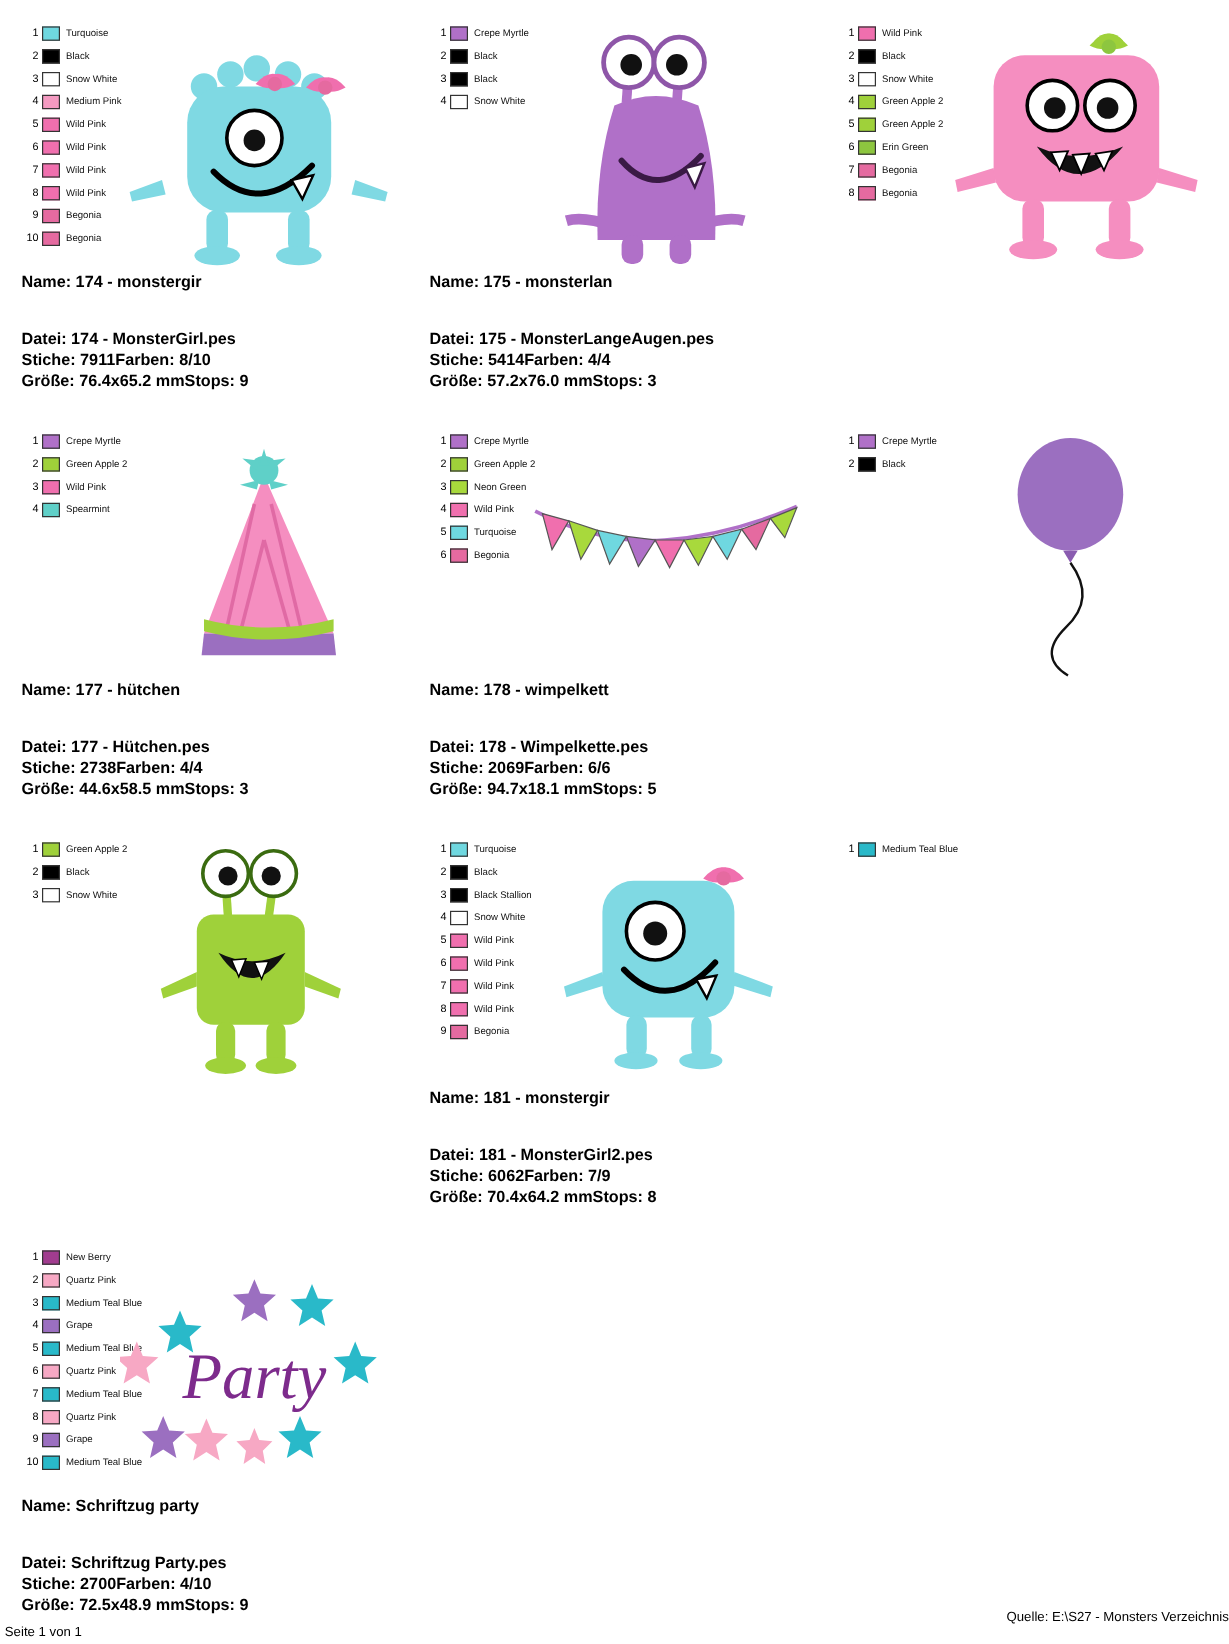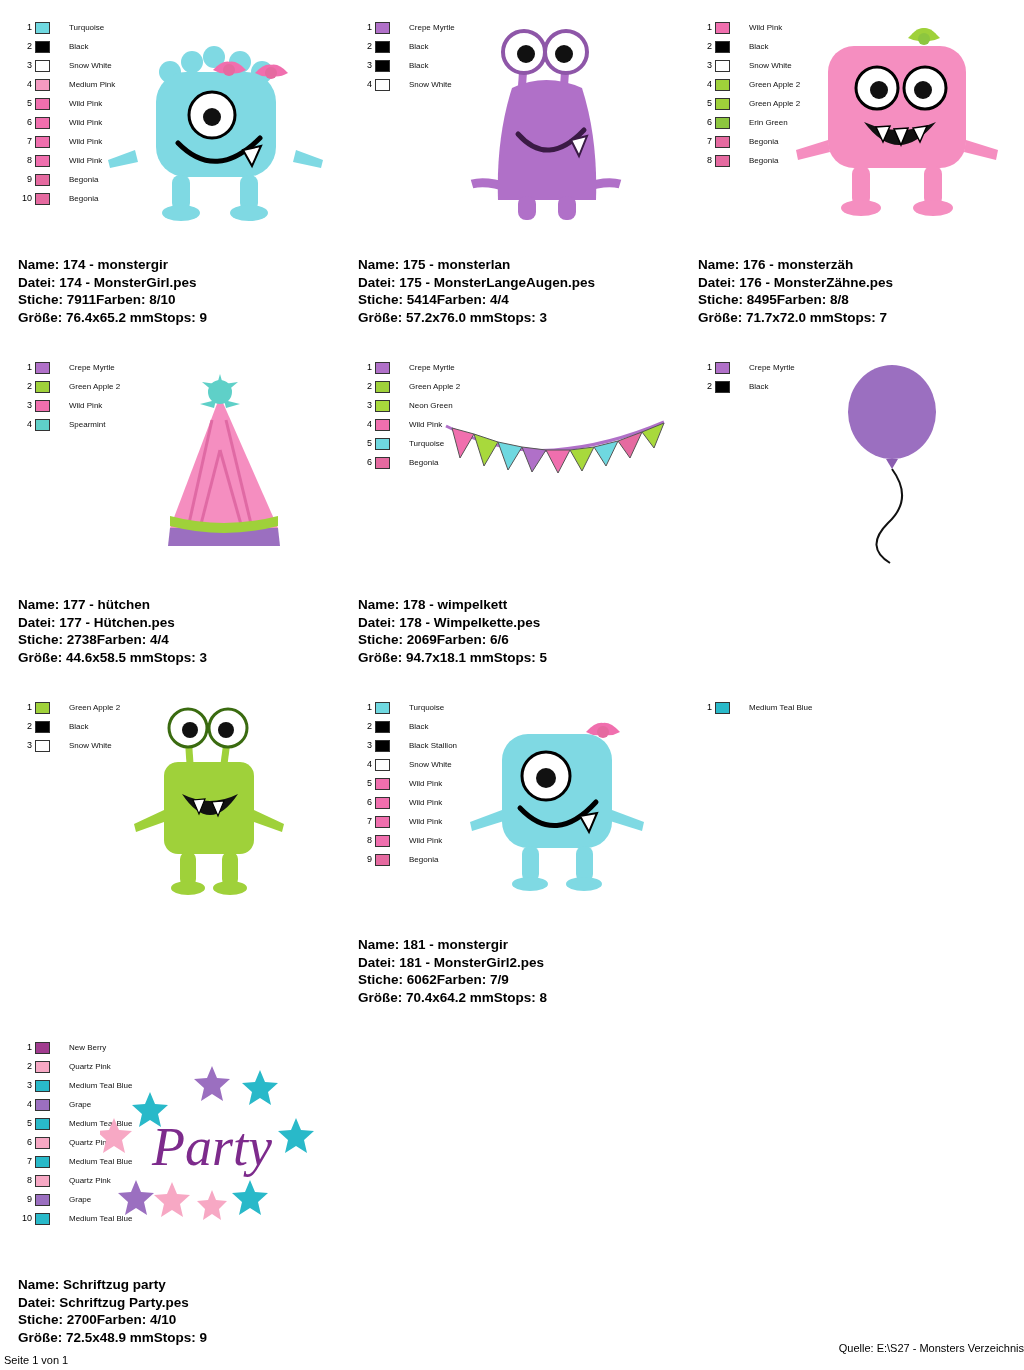--- a/index.html
+++ b/index.html
@@ -31,33 +31,33 @@
   .legrow{
     display:flex;align-items:center;height:19px;
   }
   .legnum{
     width:14px;text-align:right;font-size:9px;color:#000;padding-right:3px;
   }
   .swatch{
     width:15px;height:12px;border:1px solid #333;box-sizing:border-box;
   }
   .legname{
-    font-size:8px;padding-left:19px;color:#111;white-space:nowrap;
+    font-size:8px;padding-left:5px;color:#111;white-space:nowrap;
   }
   
   .art{
     position:absolute;right:10px;top:10px;width:230px;height:215px;
   }
   .art svg{display:block;width:100%;height:100%;}
   
   .info{
     position:absolute;left:18px;bottom:14px;width:306px;
     font-size:13.5px;font-weight:bold;line-height:17.5px;
   }
-  .info .line{white-space:nowrap;}
+  .info .line{white-space:nowrap;margin-top:30px;}
   .info .split{display:flex;justify-content:flex-start;}
   .footer{
     position:absolute;left:0;bottom:4px;width:1024px;
     font-size:11px;
   }
   .footer .left{position:absolute;left:4px;bottom:0;}
   .footer .center{position:absolute;left:0;right:0;bottom:12px;text-align:right;}
 </style>
 </head>
 <body>
@@ -280,32 +280,20 @@
                 <path d="M114 119 l7 16 l7 -17z"></path>
           <path d="M133 118 l7 14 l7 -16z"></path>
         </g>
         <g>
           <path d="M128 28 q16 -18 28 -4 q-12 12 -28 4z" fill="#9fd13a"></path>
           <path d="M160 28 q-16 -18 -28 -4 q12 12 28 4z" fill="#9fd13a"></path>
           <circle cx="144" cy="29" r="6" fill="#8dc63f"></circle>
         </g>
        </g>
           </svg>
-        </div>
-        <div class="info">
-          <div class="line">Name: 176 - monsterzäh</div>
-          <div class="line">Datei: 176 - MonsterZähne.pes</div>
-          <div class="split">
-            <span>Stiche: 8495</span>
-            <span>Farben: 8/8</span>
-          </div>
-          <div class="split">
-            <span>Größe: 71.7x72.0 mm</span>
-            <span>Stops: 7</span>
-          </div>
         </div>
       </div>
       <div class="cell">
         <div class="legend">
           <div class="legrow">
             <span class="legnum">1</span>
             <span class="swatch" style="background:#b070c8"></span>
             <span class="legname">Crepe Myrtle</span>
           </div>
           <div class="legrow">

